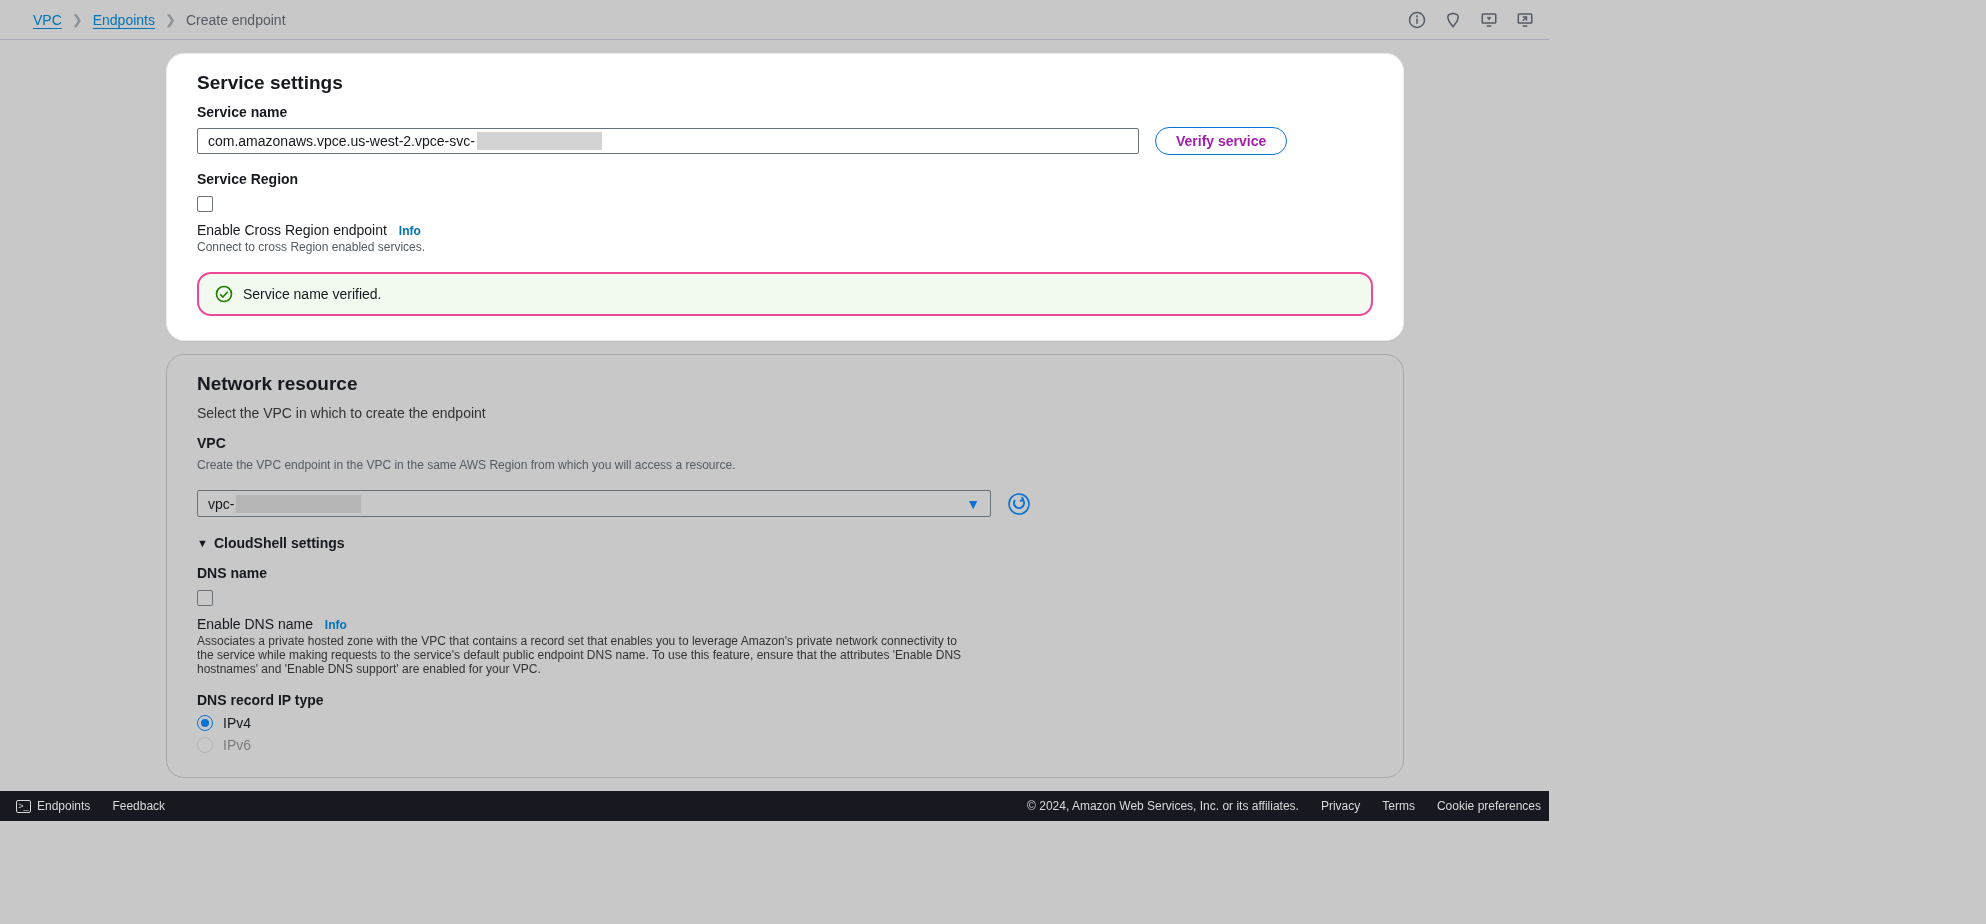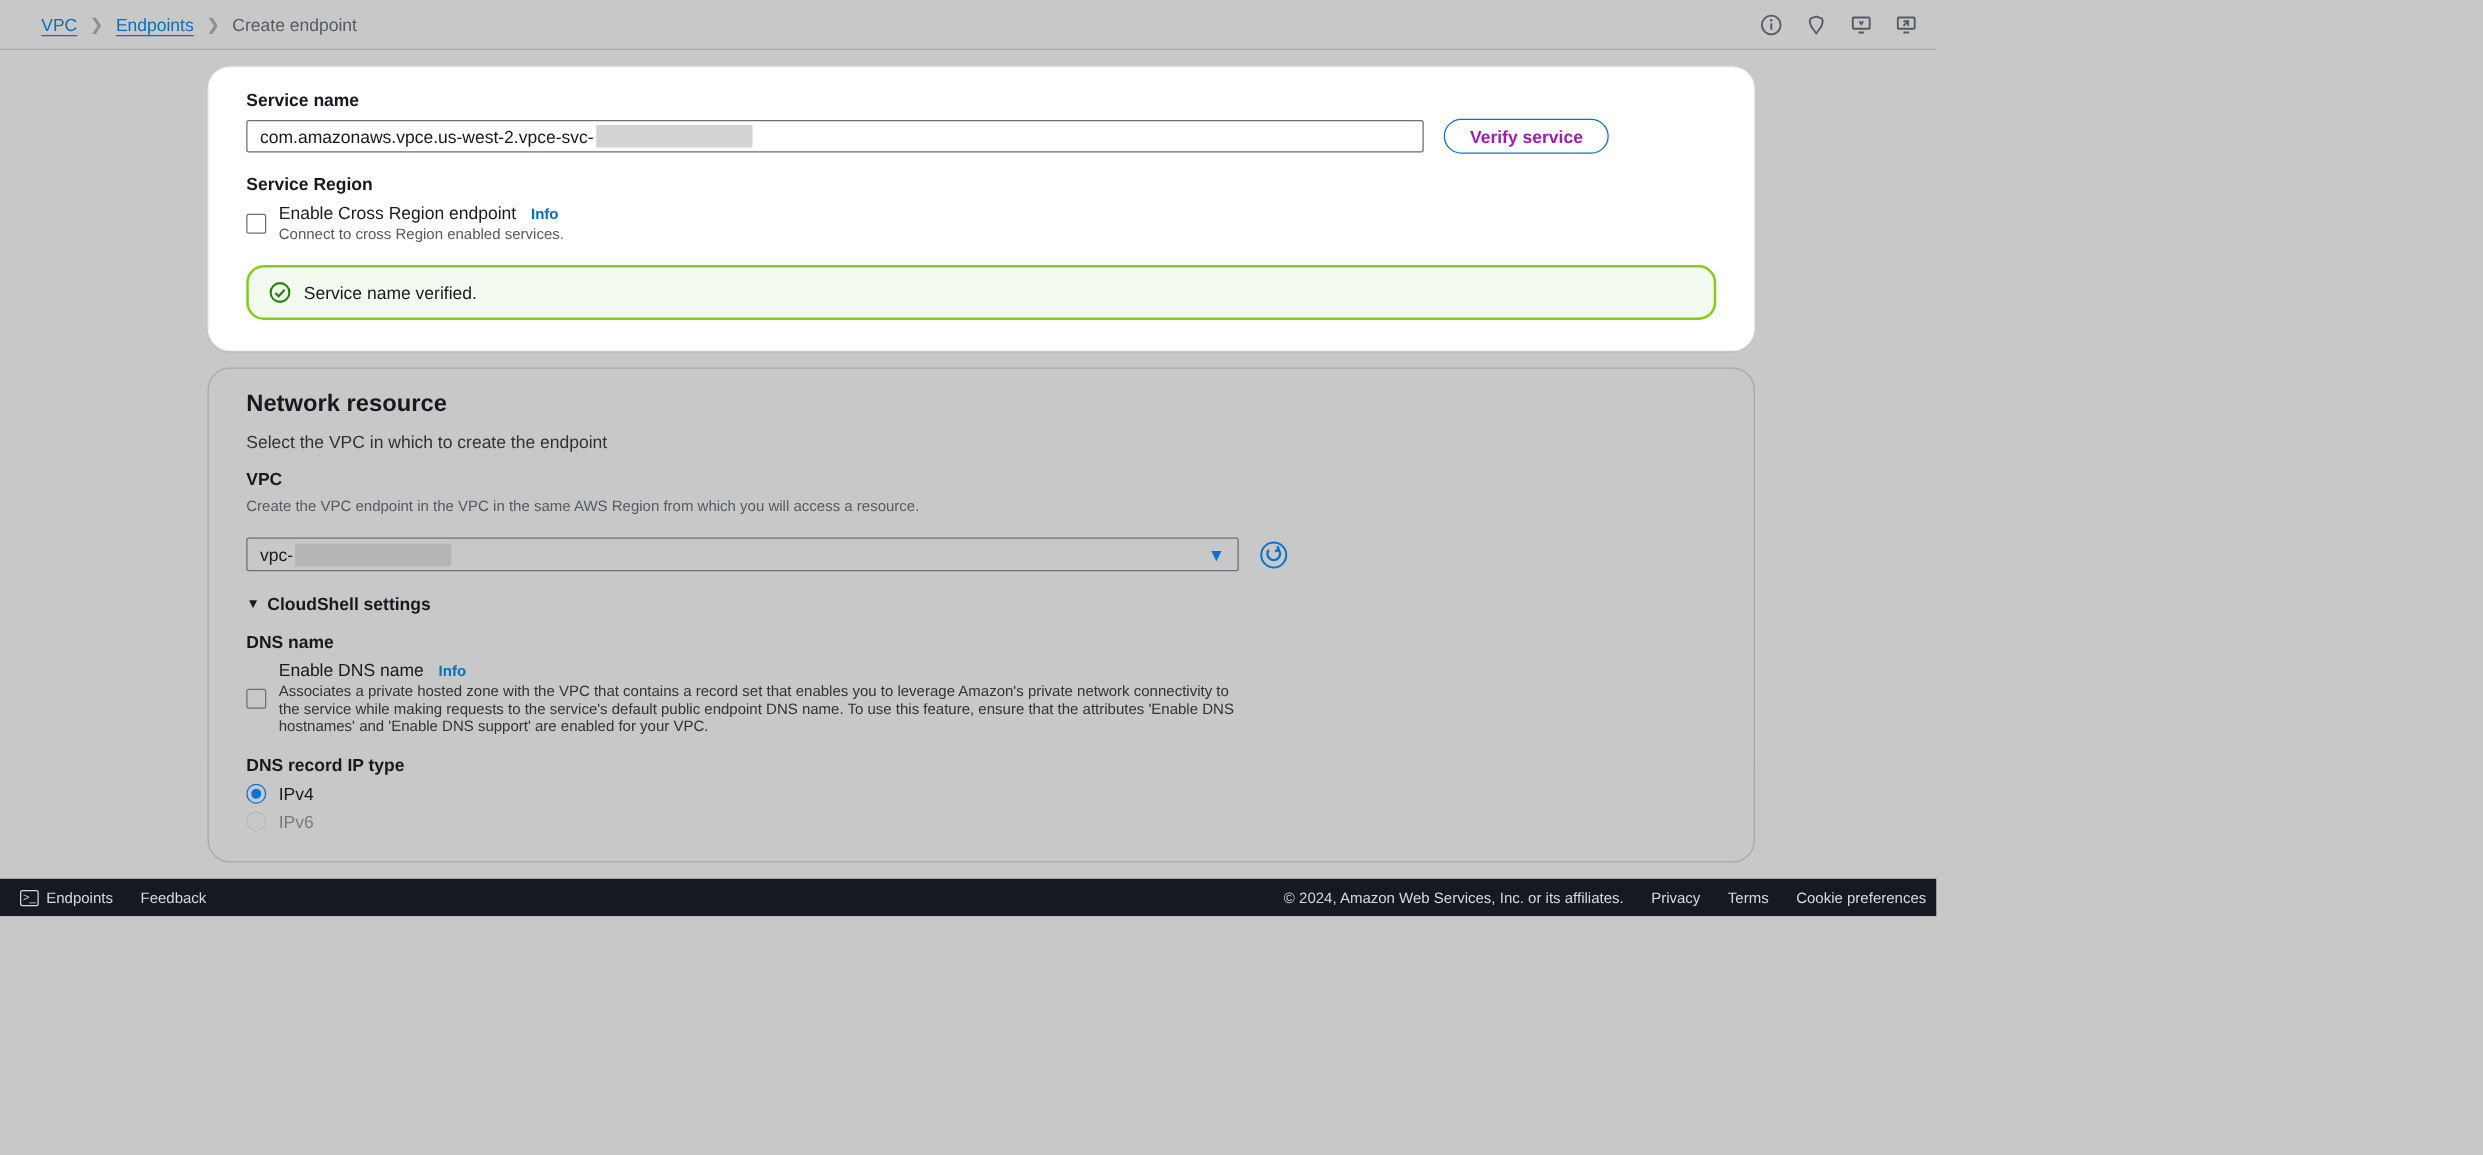--- a/index.html
+++ b/index.html
@@ -53,30 +53,30 @@
     background: #fff; padding: 0 10px; font-size: 14px;
     display: flex; align-items: center;
   }
   .input-text .redact { display:inline-block; background:#d3d3d3; width:125px; height:18px; margin-left:2px;}
   .btn-outline {
     border: 1px solid #0972d3; color: #a21caf; background:#fff;
     font-weight: 700; font-size: 14px;
     padding: 5px 20px; border-radius: 18px; cursor: pointer;
   }
 
-  .check-row { display:flex; align-items:center; gap:10px; margin-top:4px;}
+  .check-row { display:flex; align-items:flex-start; gap:10px; margin-top:4px;flex-direction:column;}
   .check-box { width:16px; height:16px; border:1px solid #687078; border-radius:2px; background:#fff; margin-top:2px; cursor:pointer; flex-shrink:0; }
   .dim .check-box { background:#c8c8c8; }
   .check-label { font-size:14px; }
   .info-link { color:#0073bb; font-size:12px; font-weight:600; margin-left:8px; cursor:pointer;}
   .check-help { font-size:12px; color:#545b64; margin-top:2px; }
   .dim .check-help { color:#333; max-width:770px; }
 
   .alert-success {
-    border: 2px solid #84cc16; border-radius: 14px;
+    border: 2px solid #ec4899; border-radius: 14px;
     background: #f2faef; padding: 11px 16px;
     display:flex; align-items:center; gap:10px; margin-top:18px;
   }
   .alert-success .ico { width:18px; height:18px; color:#1d8102; }
 
   .select-row { display:flex; align-items:center; gap:16px; margin-top:18px;}
   .select-box {
     width:794px; height:27px; border:1px solid #687078; border-radius:2px;
     background:#c8c8c8; display:flex; align-items:center; justify-content:space-between;
     padding:0 10px; cursor:pointer;
@@ -146,20 +146,21 @@
             <polyline points="9,8 14,8 14,13"></polyline>
             <line x1="9" y1="13" x2="14" y2="8"></line>
           </svg>
       </span>
     </div>
   </div>
 
   <div class="content">
 
     <div class="panel">
+      <h2>Service settings</h2>
       <span class="form-label">Service name</span>
       <div class="row-svc">
         <div class="input-text">
           <span>com.amazonaws.vpce.us-west-2.vpce-svc-</span>
             <span class="redact"></span>
         </div>
         <button class="btn-outline">Verify service</button>
       </div>
 
       <span class="form-label">Service Region</span>

